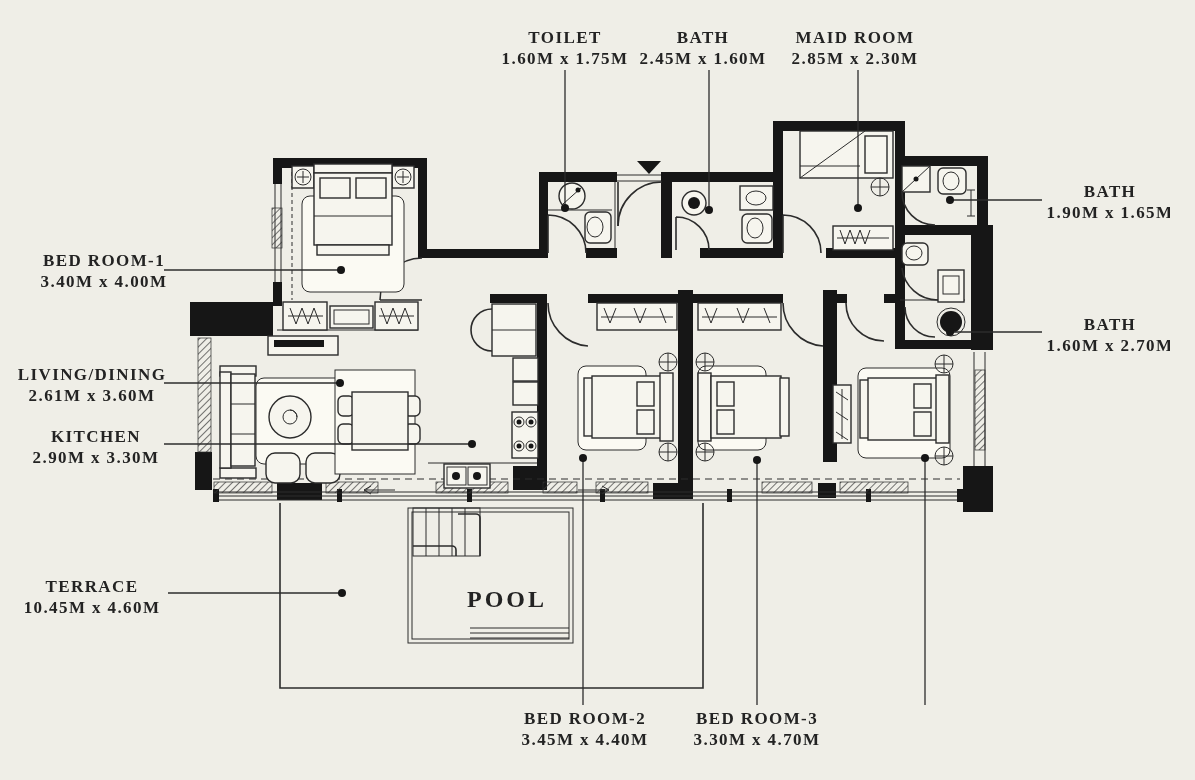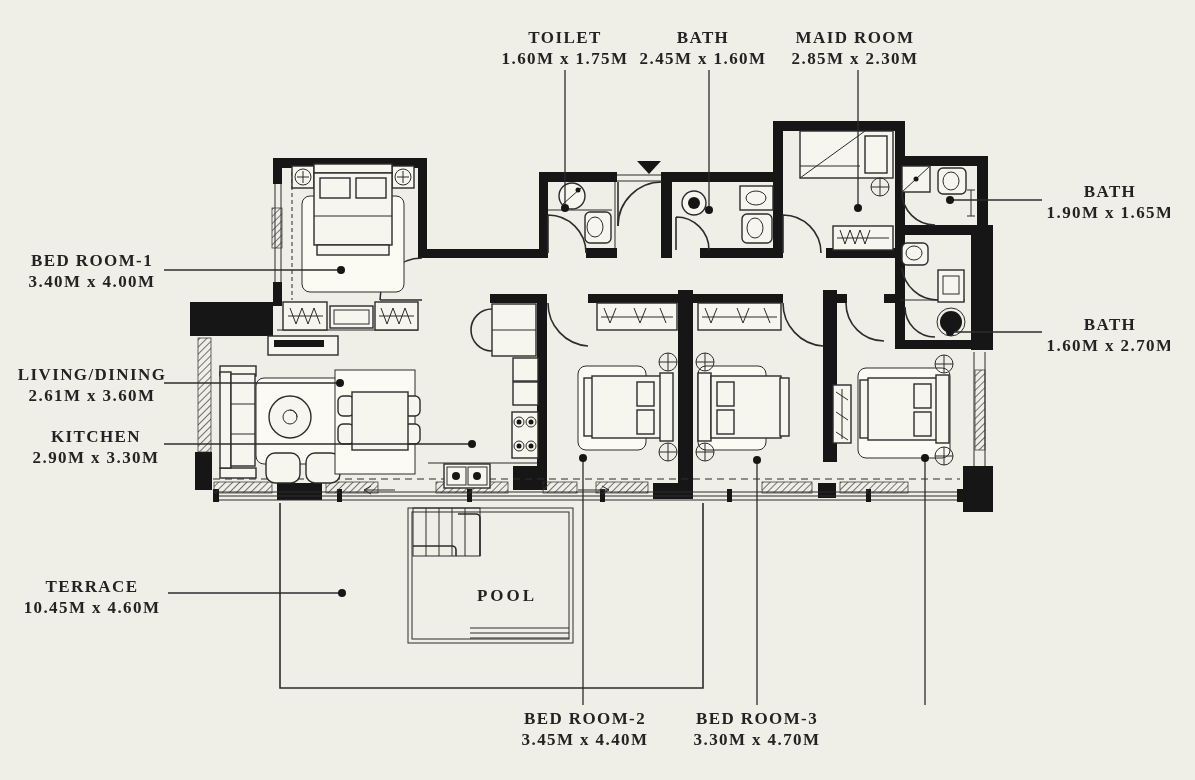--- a/index.html
+++ b/index.html
@@ -16,21 +16,21 @@
   .white{fill:var(--paper);stroke:var(--line);stroke-width:1;}
   .solid{fill:var(--ink);}
   .dash{stroke-dasharray:7 5;}
   .dash2{stroke-dasharray:4 3;}
   .leader{stroke:var(--line);stroke-width:1.3;fill:none;}
   .dot{fill:var(--ink);}
   .hatchrect{fill:url(#hatch);stroke:var(--line);stroke-width:.7;}
   .lbl{position:absolute;transform:translateX(-50%);text-align:center;color:var(--text);
        font-size:17px;line-height:21px;font-weight:600;letter-spacing:1.4px;white-space:nowrap;}
   .lbl .dims{font-weight:600;}
-  .pool-lbl{position:absolute;transform:translateX(-50%);color:var(--text);font-size:17px;
+  .pool-lbl{position:absolute;transform:translateX(-50%);color:var(--text);font-size:24px;
        font-weight:600;letter-spacing:3px;}
 </style>
 </head>
 <body>
 
 <div class="stage">
 
 <svg width="1195" height="780" viewBox="0 0 1195 780">
   <defs>
     <pattern id="hatch" width="5" height="5" patternUnits="userSpaceOnUse" patternTransform="rotate(45)">
@@ -353,21 +353,21 @@
   <div class="dims">2.85M x 2.30M</div>
 </div>
 <div class="lbl" style="left:1110px;top:181px;">
   <div class="name">BATH</div>
   <div class="dims">1.90M x 1.65M</div>
 </div>
 <div class="lbl" style="left:1110px;top:314px;">
   <div class="name">BATH</div>
   <div class="dims">1.60M x 2.70M</div>
 </div>
-<div class="lbl" style="left:92px;top:250px;">
+<div class="lbl" style="left:104px;top:250px;">
   <div class="name">BED ROOM-1</div>
   <div class="dims">3.40M x 4.00M</div>
 </div>
 <div class="lbl" style="left:92px;top:364px;">
   <div class="name">LIVING/DINING</div>
   <div class="dims">2.61M x 3.60M</div>
 </div>
 <div class="lbl" style="left:96px;top:426px;">
   <div class="name">KITCHEN</div>
   <div class="dims">2.90M x 3.30M</div>

